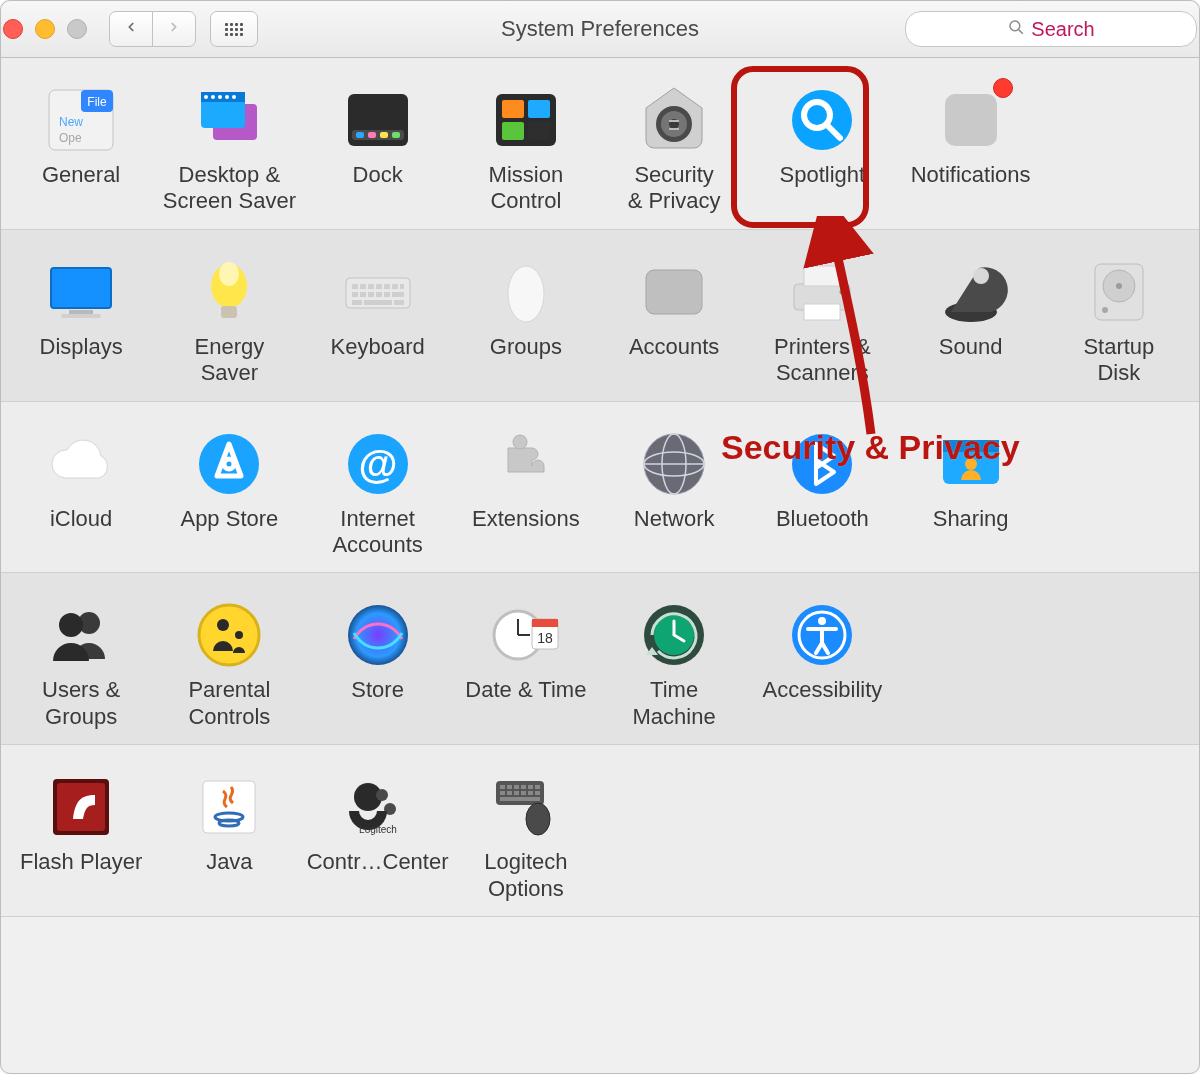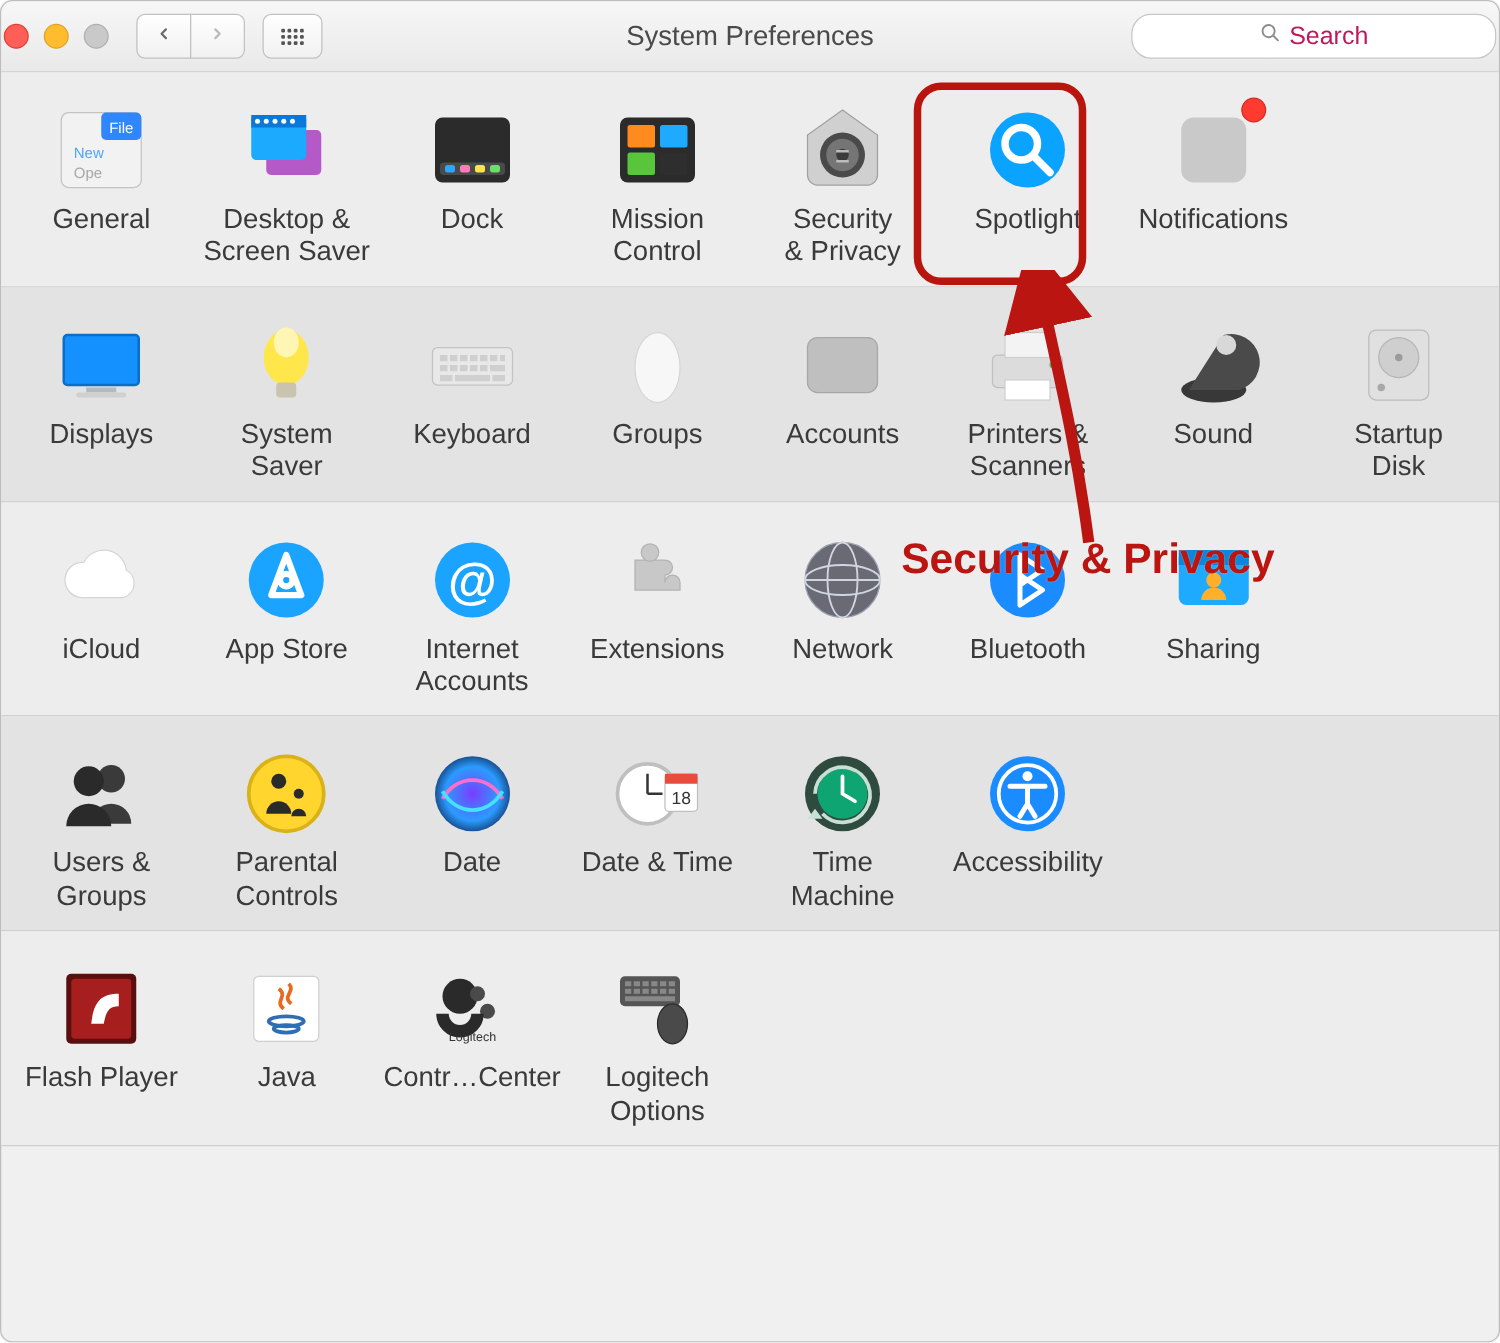--- a/index.html
+++ b/index.html
@@ -383,21 +383,21 @@
         </div>
 
         <div class="pane">
           <div class="ico">
             <svg viewBox="0 0 76 76">
               <ellipse cx="38" cy="32" rx="18" ry="22" fill="#ffe64a"></ellipse>
               <rect x="30" y="52" width="16" height="12" rx="3" fill="#c9c3af"></rect>
               <ellipse cx="38" cy="20" rx="10" ry="12" fill="#fff6b3"></ellipse>
             </svg>
           </div>
-          <div class="pane-label">System
+          <div class="pane-label">Energy
 Saver</div>
         </div>
 
         <div class="pane">
           <div class="ico">
             <svg viewBox="0 0 76 76">
               <rect x="6" y="24" width="64" height="30" rx="4" fill="#e8e8e8" stroke="#c3c3c3"></rect>
               <g fill="#cfcfcf">
                 <rect x="12" y="30" width="6" height="5"></rect>
                   <rect x="20" y="30" width="6" height="5"></rect>
@@ -608,21 +608,21 @@
                   <stop offset="0%" stop-color="#7a3cff"></stop>
                   <stop offset="60%" stop-color="#2b9bff"></stop>
                   <stop offset="100%" stop-color="#0a1d4a"></stop>
                 </radialGradient>
               </defs>
               <circle cx="38" cy="38" r="30" fill="url(#sirig)"></circle>
               <path d="M14 42c12-20 36-20 48 0" fill="none" stroke="#ff6ec7" stroke-width="3"></path>
               <path d="M14 36c12 20 36 20 48 0" fill="none" stroke="#48e0ff" stroke-width="3"></path>
             </svg>
           </div>
-          <div class="pane-label">Date</div>
+          <div class="pane-label">Store</div>
         </div>
 
         <div class="pane">
           <div class="ico">
             <svg viewBox="0 0 76 76">
               <circle cx="30" cy="38" r="24" fill="#fff" stroke="#bfbfbf" stroke-width="3"></circle>
               <line x1="30" y1="38" x2="30" y2="22" stroke="#333" stroke-width="2"></line>
               <line x1="30" y1="38" x2="42" y2="38" stroke="#333" stroke-width="2"></line>
               <rect x="44" y="22" width="26" height="30" rx="3" fill="#fff" stroke="#bfbfbf"></rect>
               <rect x="44" y="22" width="26" height="8" fill="#e74c3c"></rect>

